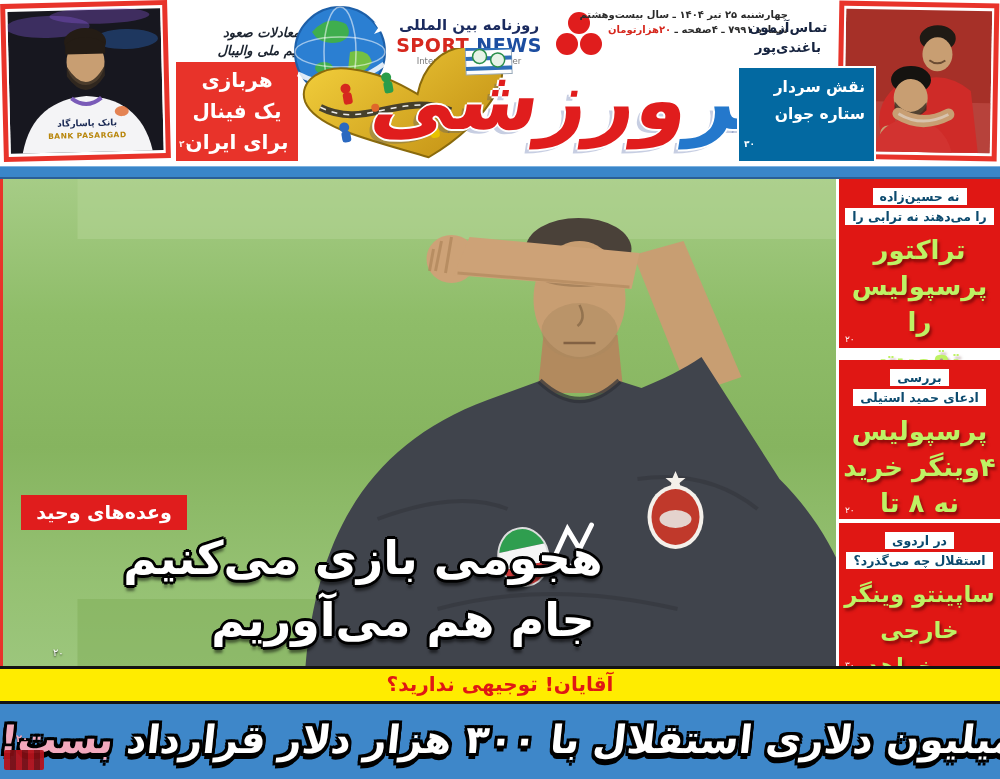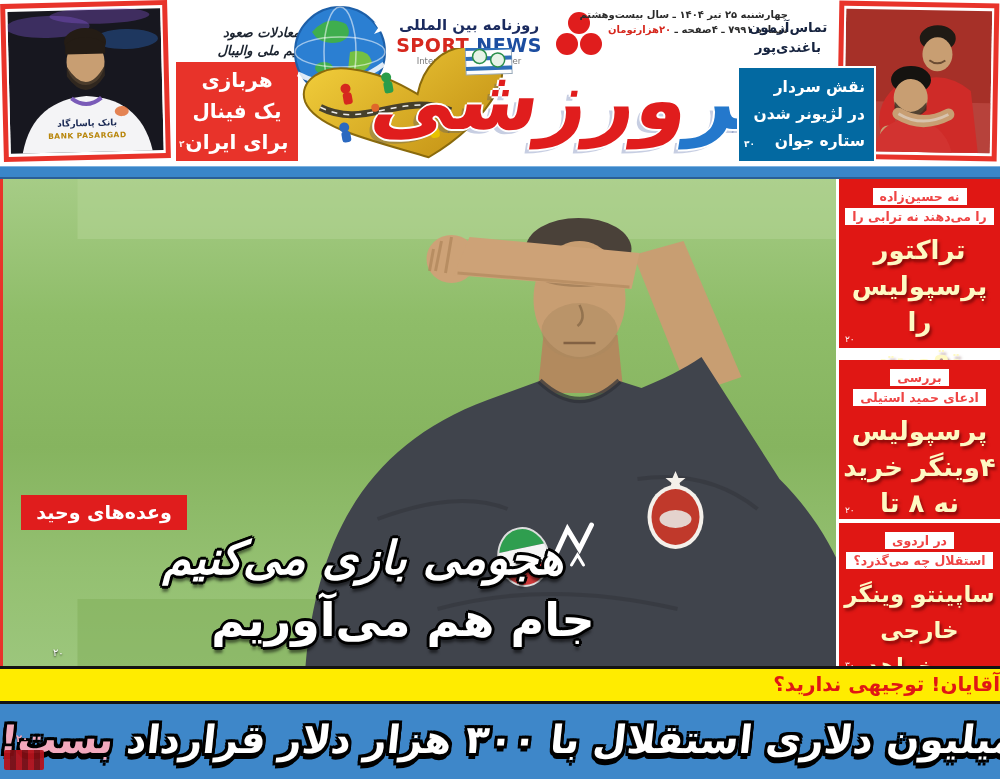--- a/index.html
+++ b/index.html
@@ -49,36 +49,36 @@
 
   .blue-bar { left:0; top:166px; width:1000px; height:13px; background:#3a86c9; border-bottom:2px solid #2a5f96; border-top:1px solid #7db2e0; }
 
   
   .photo { left:0; top:179px; width:988px; height:487px; border-left:3px solid #e8332a;
     background:linear-gradient(180deg,#a6cc86 0%,#8fbd69 28%,#86b45f 55%,#94c071 80%,#9cc67c 100%); overflow:hidden; }
   .photo svg { display:block; width:100%; height:100%; }
   .story-label { left:18px; top:316px; width:166px; height:35px; background:#e01d1d; color:#fff; font-weight:bold; font-size:19px; line-height:35px; text-align:center; }
   .headline { color:#fff; font-weight:bold; text-align:center; white-space:nowrap;
     text-shadow:-3px 0 0 #000, 3px 0 0 #000, 0 -3px 0 #000, 0 3px 0 #000, -2px -2px 0 #000, 2px -2px 0 #000, -2px 2px 0 #000, 2px 2px 0 #000, 0 6px 3px rgba(0,0,0,.5); }
-  .story-h1 { left:10px; top:352px; width:700px; font-size:46px;font-style:italic; }
+  .story-h1 { left:10px; top:352px; width:700px; font-size:46px; }
   .story-h2 { left:90px; top:414px; width:620px; font-size:46px; }
   .story-ref { left:50px; top:468px; color:#fff; font-size:10px; text-shadow:0 1px 2px #000; }
 
   
   .sidebar { left:836px; top:179px; width:164px; height:487px; background:#fff; padding-left:3px; display:flex; flex-direction:column; gap:4px; }
   .sb { position:relative; background:#e01714; flex:0 0 auto; padding-top:6px; }
   .sb1 { height:169px; } .sb2 { height:159px;margin-top:8px; } .sb3 { height:151px; }
-  .sb .label { display:block; width:fit-content; margin:3px auto 0; background:#fff; color:#ef4444; font-weight:bold; font-size:12.5px; padding:1px 7px; }
-  .sb .big { margin-top:7px; text-align:center; color:#fef9c3; font-weight:bold; line-height:36px; text-shadow:2px 3px 3px rgba(70,0,0,.55); }
+  .sb .label { display:block; width:fit-content; margin:3px auto 0; background:#fff; color:#0c4a6e; font-weight:bold; font-size:12.5px; padding:1px 7px; }
+  .sb .big { margin-top:7px; text-align:center; color:#bef264; font-weight:bold; line-height:36px; text-shadow:2px 3px 3px rgba(70,0,0,.55); }
   .sb1 .big { font-size:26px; } .sb2 .big { font-size:26px; } .sb3 .big { font-size:23px; }
   .sb .ref { position:absolute; left:6px; bottom:4px; color:#fff; font-size:9px; opacity:.95; }
 
   
   .yellow { left:0; top:666px; width:1000px; height:38px; background:#ffec00; border-top:3px solid #141414; border-bottom:3px solid #141414;
-    color:#e01714; font-weight:bold; font-size:20px; line-height:31px; }
+    text-align:center; color:#e01714; font-weight:bold; font-size:20px; line-height:31px; }
   .bottom { left:0; top:704px; width:1000px; height:75px; background:#3e87c9; text-align:center; white-space:nowrap;
     font-weight:bold; font-size:39px; line-height:72px; color:#fff; transform-origin:center; }
   .bottom .inner { display:inline-block; transform:skewX(-6deg); direction:rtl;
     text-shadow:-3px 0 0 #000, 3px 0 0 #000, 0 -3px 0 #000, 0 3px 0 #000, -3px -3px 0 #000, 3px 3px 0 #000, -3px 3px 0 #000, 3px -3px 0 #000, 0 6px 0 #000; }
   .bottom .accent { color:#f2a9bd; }
   .pixel-box { left:4px; top:750px; width:40px; height:20px; z-index:5; border-radius:2px; opacity:.95;
     background:repeating-linear-gradient(90deg,#b5121b 0 6px,#7e0d13 6px 12px); }
   .bottom-ref { left:16px; top:733px; z-index:6; color:#f2a9bd; font-size:10px; font-weight:bold; text-shadow:0 1px 1px #000; }
 </style>
 </head>
@@ -189,21 +189,20 @@
       </g>
     </svg>
   </div>
 
   <div class="abs logo-text">
     <span class="lb">خبر</span><span class="lr">ورزشی</span>
   </div>
 
   <div class="abs blue-label rtl">
     <div>نقش سردار</div>
-    <div>در لژیونر شدن</div>
     <div>ستاره جوان</div>
     <span class="ref">۳۰</span>
   </div>
 
   <div class="abs corner-box box-tr">
     <svg viewBox="0 0 146 142">
       <rect width="146" height="142" fill="#a63028"></rect>
       <rect y="92" width="146" height="50" fill="#c4524a" opacity=".55"></rect>
       <ellipse cx="92" cy="28" rx="18" ry="13" fill="#1f1a14"></ellipse>
       <ellipse cx="92" cy="44" rx="15" ry="17" fill="#c89e72"></ellipse>

